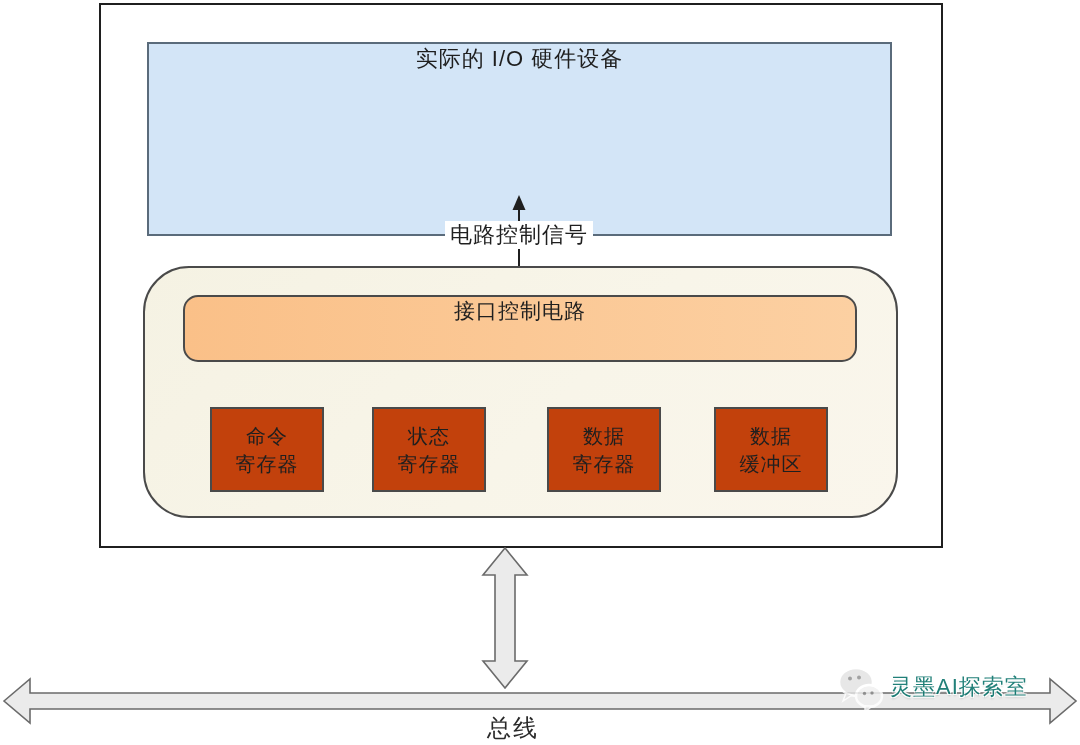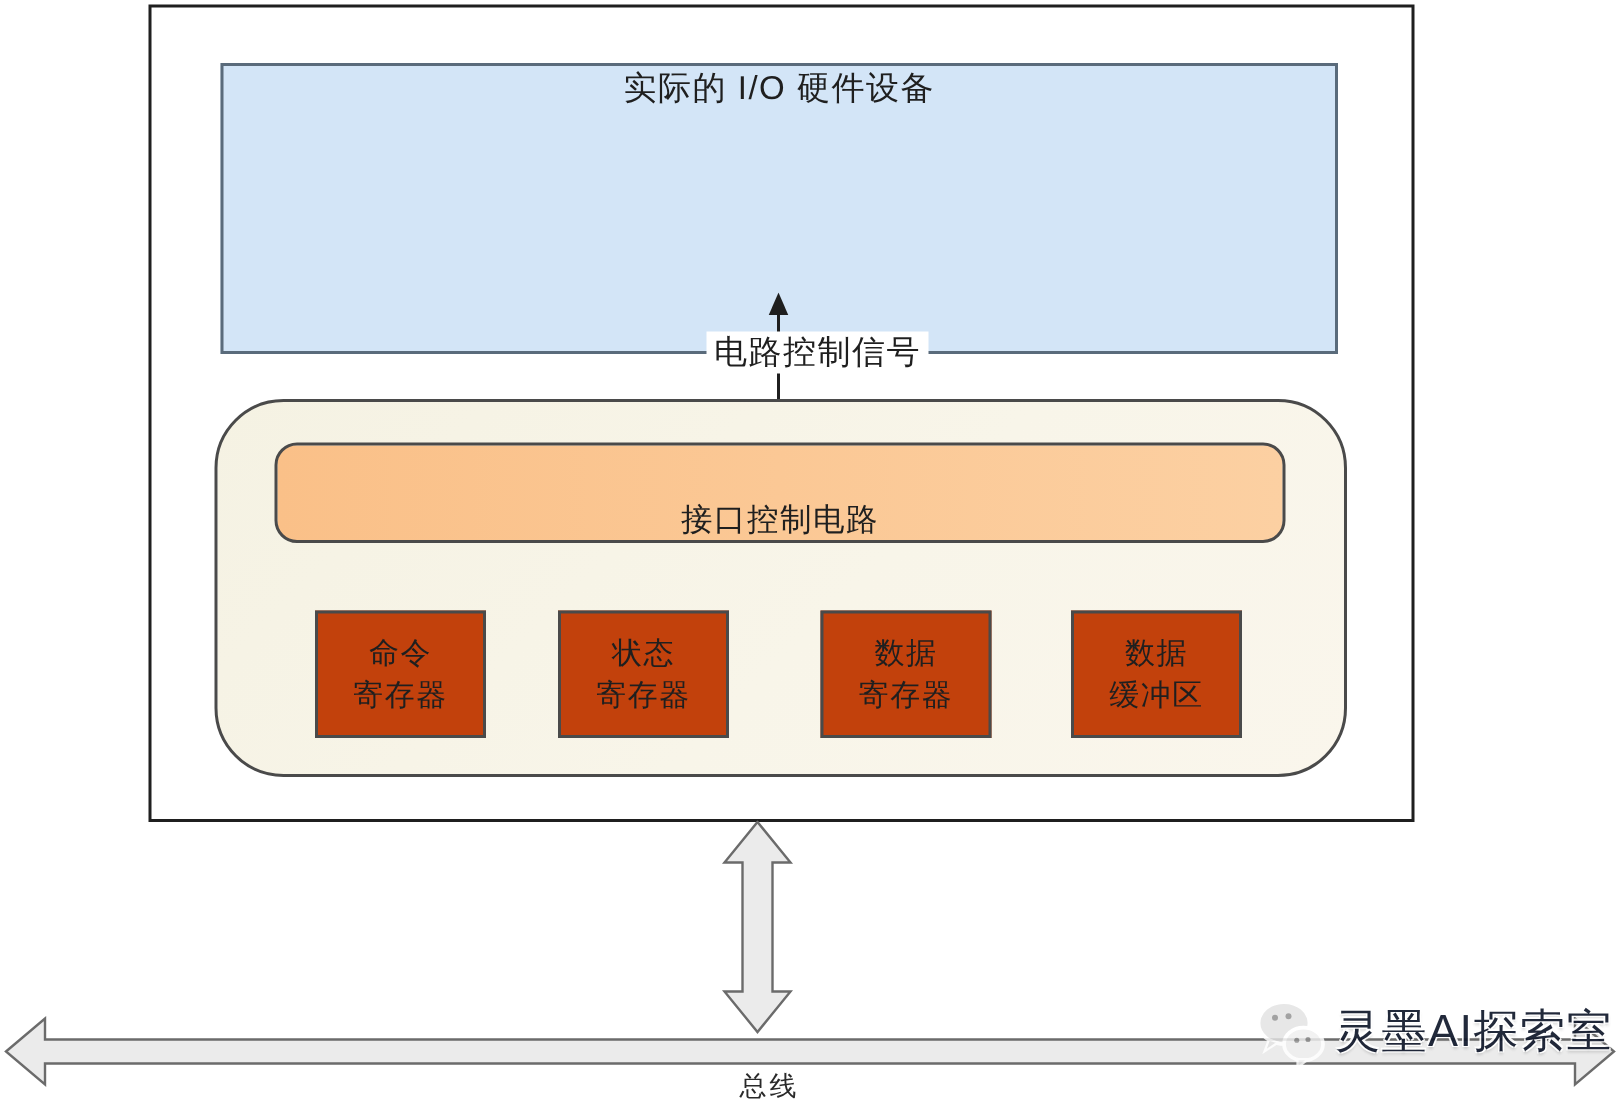--- a/index.html
+++ b/index.html
@@ -39,21 +39,21 @@
     font-size: 22px;
     letter-spacing: 1px;
   }
   
   .signal-arrow {
     position: absolute;
     left: 509px; top: 195px;
   }
   .signal-label {
     position: absolute;
-    left: 471px; top: 221px;
+    left: 445px; top: 221px;
     width: 148px; height: 28px;
     line-height: 28px;
     text-align: center;
     font-size: 22px;
     background: #ffffff;
     letter-spacing: 1px;
   }
   
   .controller {
     position: absolute;
@@ -66,21 +66,21 @@
   }
   .circuit-box {
     position: absolute;
     left: 183px; top: 295px;
     width: 674px; height: 67px;
     background: linear-gradient(90deg, #fac088 0%, #fcd0a2 100%);
     border: 2px solid #4a4a4a;
     border-radius: 15px;
     box-sizing: border-box;
     display: flex;
-    align-items: flex-end;
+    align-items: flex-start;
     justify-content: center;
     font-size: 21px;
     letter-spacing: 1px;
   }
   .register {
     position: absolute;
     top: 407px;
     width: 114px; height: 85px;
     background: #c2410c;
     border: 2px solid #4a4a4a;
@@ -99,41 +99,41 @@
   .reg-3 { left: 547px; }
   .reg-4 { left: 714px; }
   
   .v-arrow { position: absolute; left: 481px; top: 547px; }
   .bus-arrow { position: absolute; left: 0; top: 676px; }
   .bus-label {
     position: absolute;
     left: 453px; top: 712px;
     width: 120px;
     text-align: center;
-    font-size: 18px;
+    font-size: 24px;
     letter-spacing: 2px;
     color: #2a2a2a;
   }
   
   .watermark {
     position: absolute;
     left: 832px; top: 660px;
     height: 54px;
     display: flex;
     align-items: center;
     gap: 4px;
     z-index: 5;
     opacity: 0.92;
   }
   .watermark-icon { flex: 0 0 auto; }
   .watermark-text {
-    font-size: 30px;
+    font-size: 22px;
     font-weight: 500;
     letter-spacing: 1px;
-    color: #0f172a;
+    color: #0f766e;
     text-shadow: -1px -1px 0 #ffffff, 1px -1px 0 #ffffff,
                  -1px 1px 0 #ffffff, 1px 1px 0 #ffffff,
                  0 2px 2px rgba(120,120,120,0.35);
     white-space: nowrap;
   }
 </style>
 </head>
 <body>
 
 <div class="canvas">

